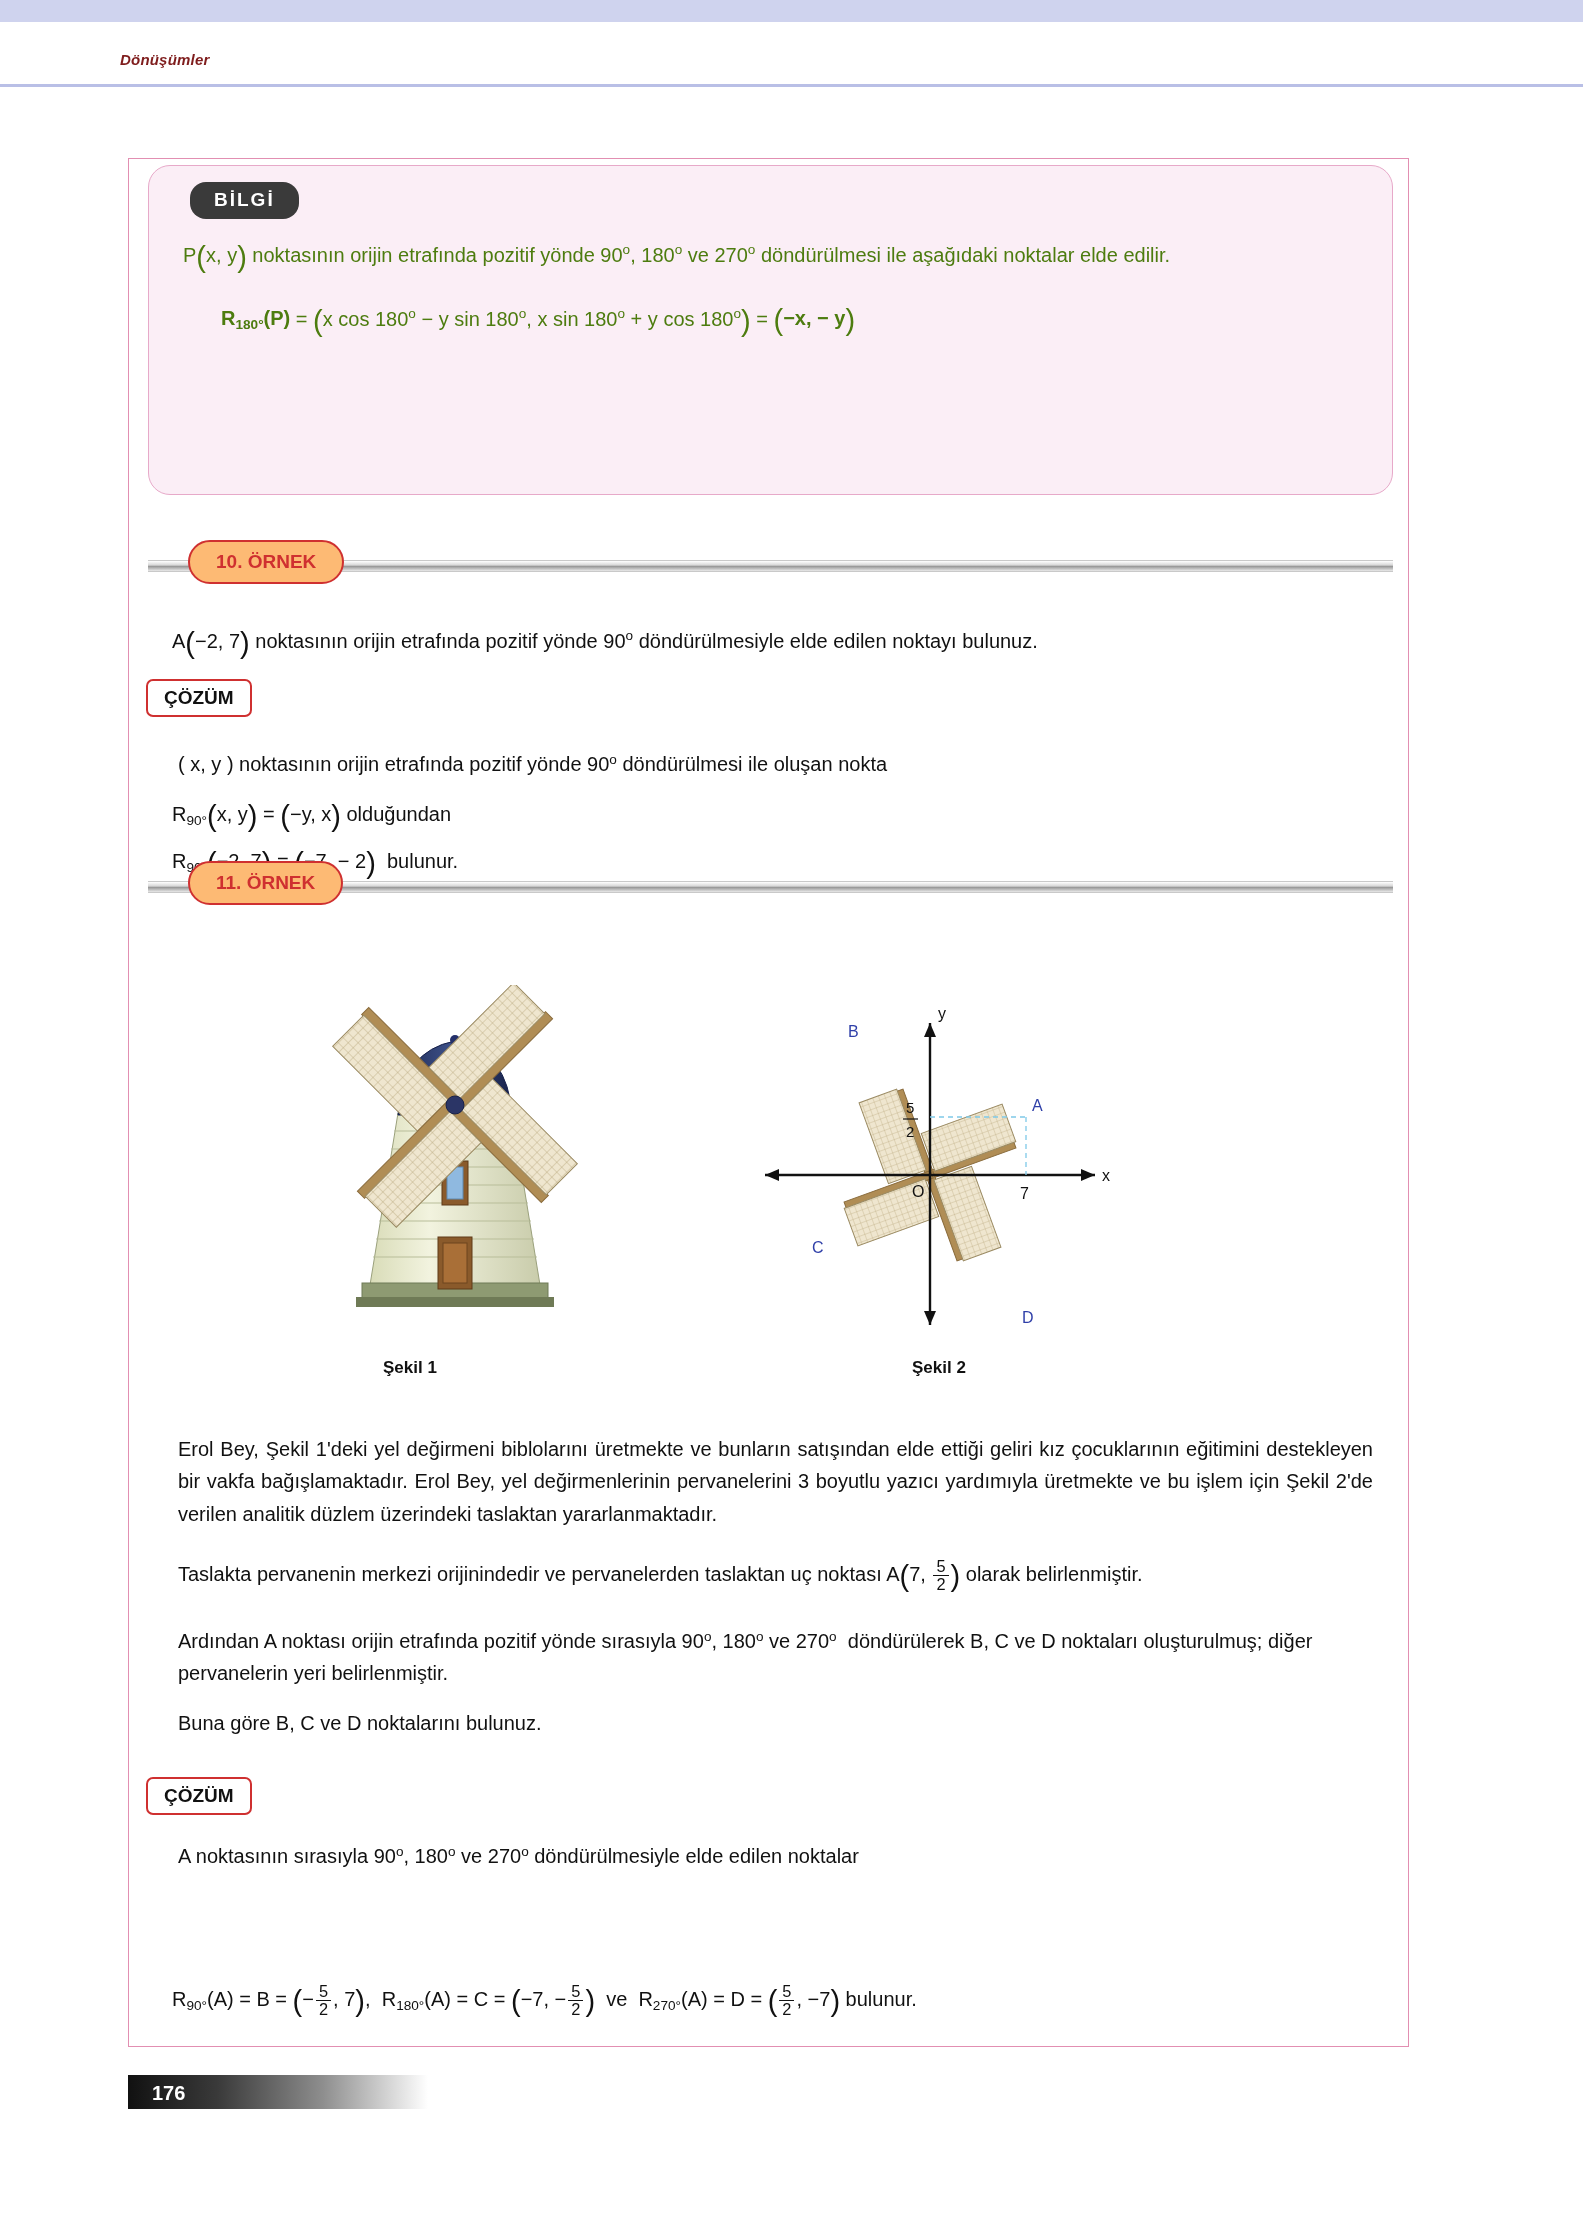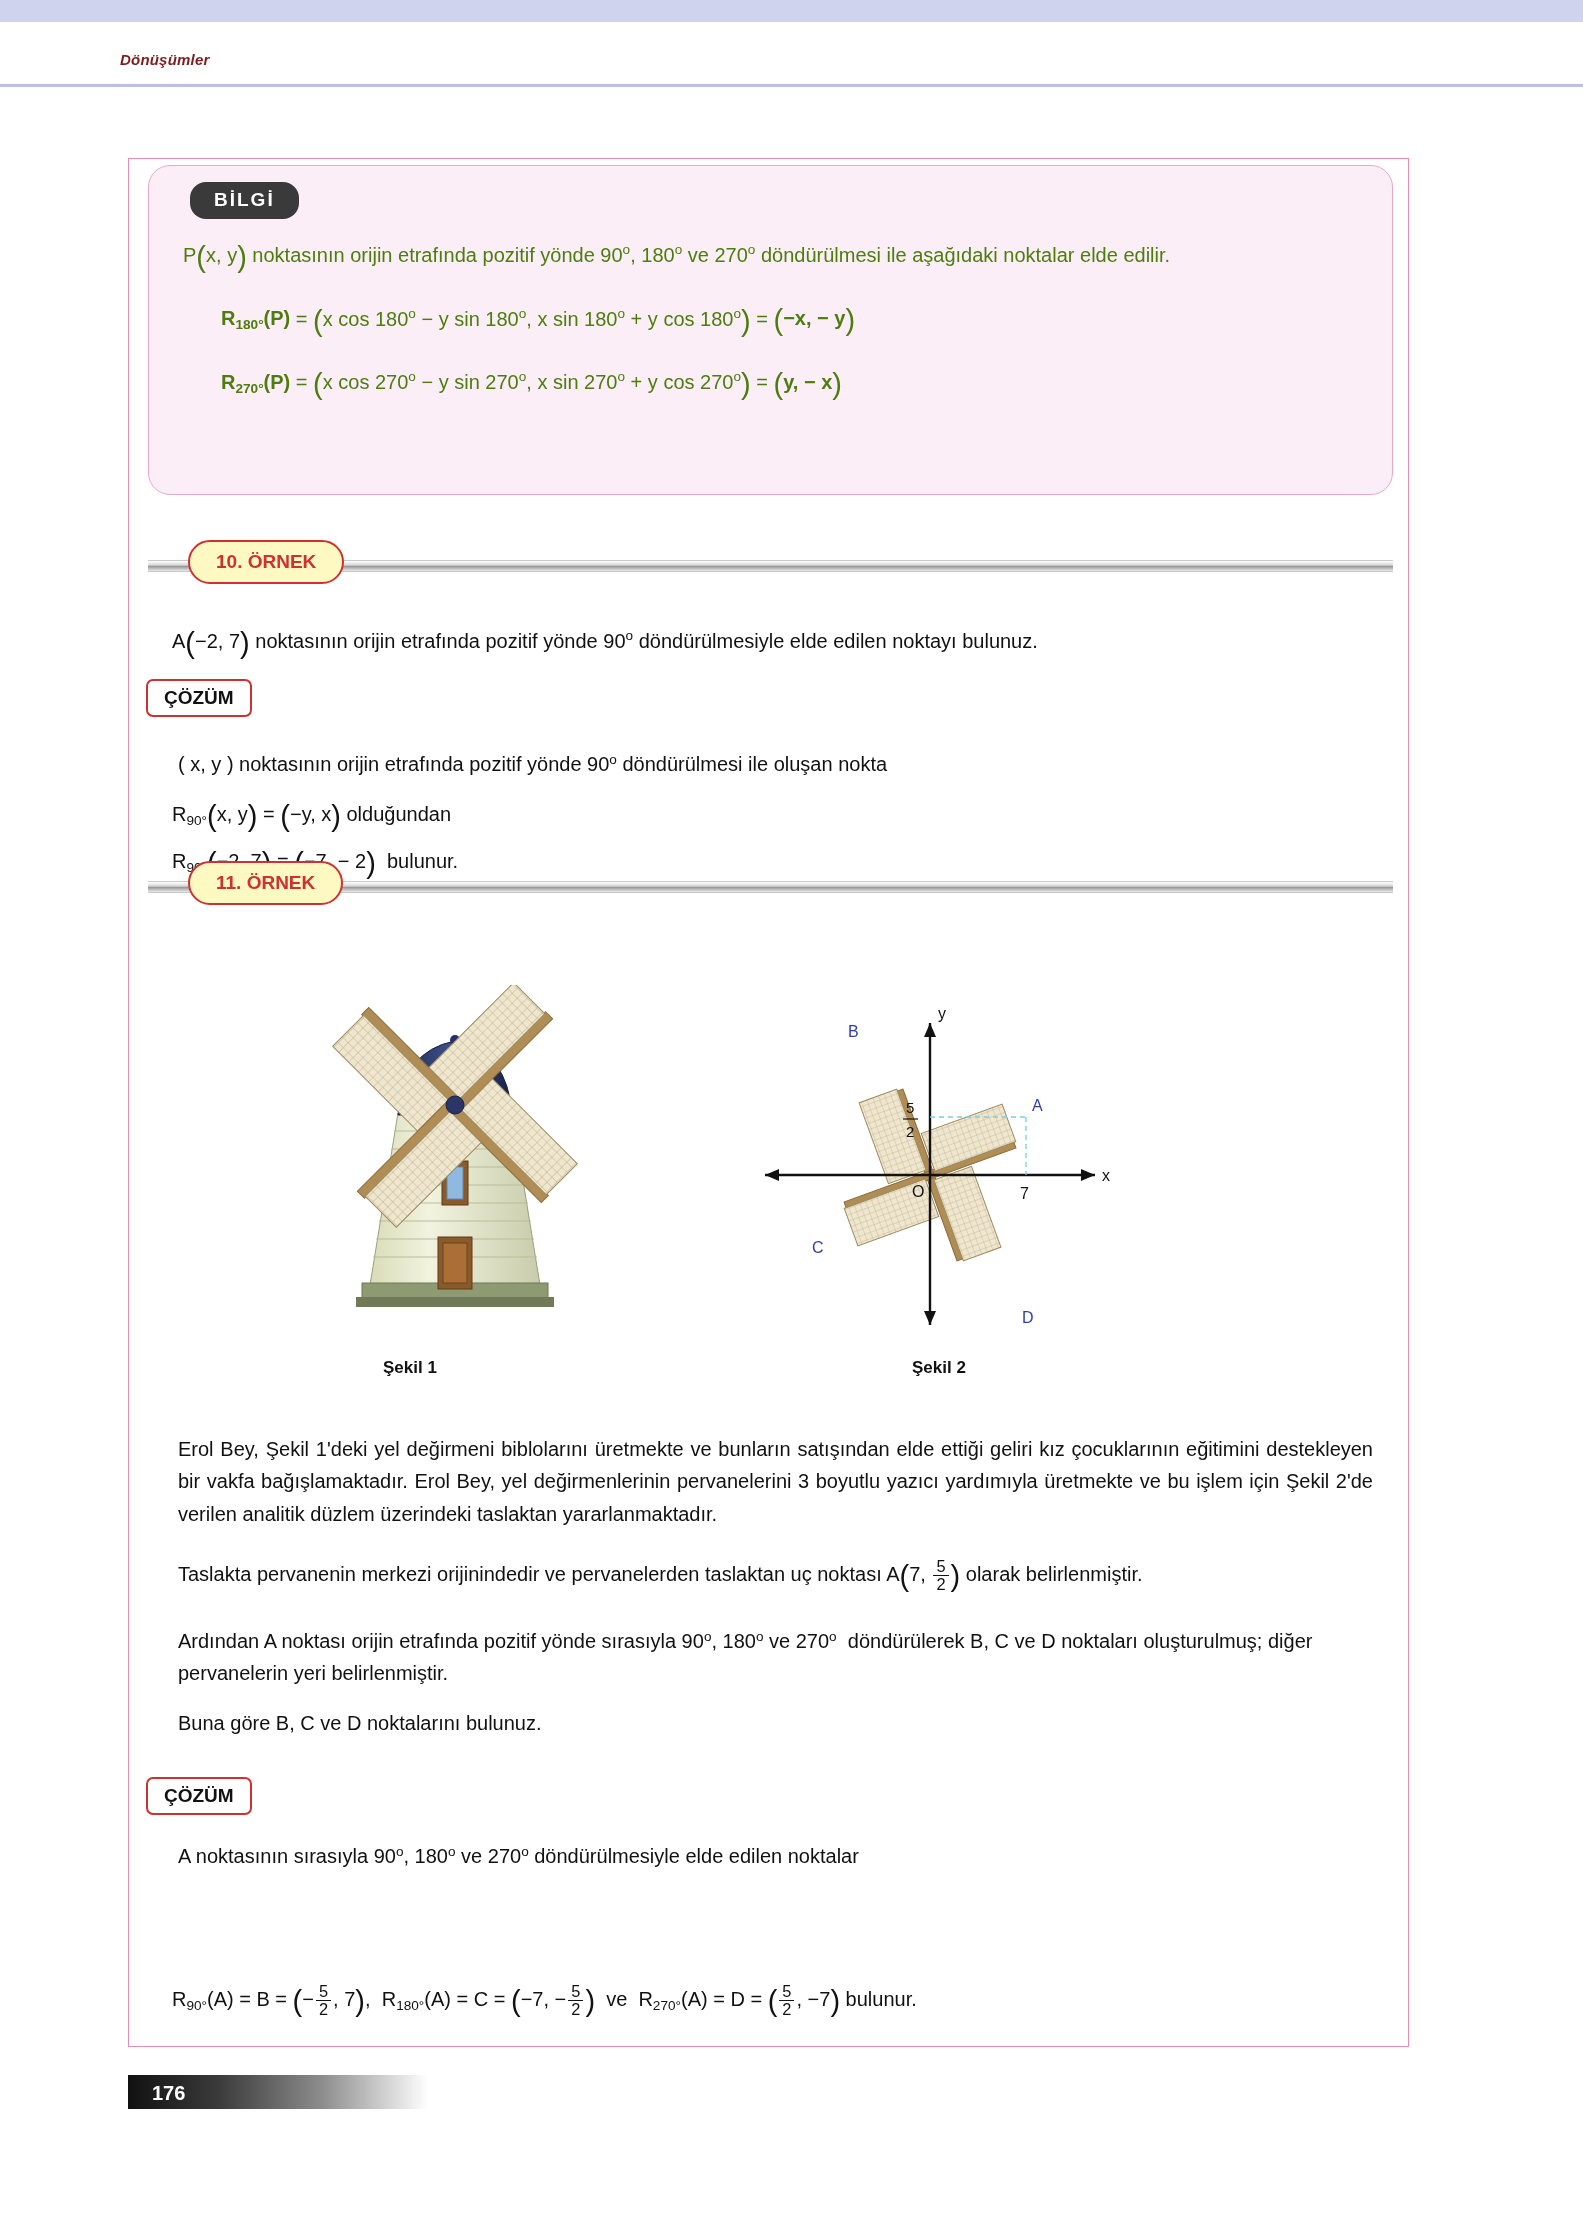--- a/index.html
+++ b/index.html
@@ -96,21 +96,21 @@
     position: absolute;
     left: 0; top: 4px;
     width: 1245px; height: 10px;
     background: linear-gradient(to bottom, #ffffff 0%, #d8d8d8 40%, #9a9a9a 55%, #e9e9e9 100%);
     border-top: 1px solid #c9c9c9;
     border-bottom: 1px solid #c9c9c9;
   }
   .ex-pill {
     position: absolute;
     left: 40px; top: -16px;
-    background: #fef9c3;
+    background: #fdba74;
     border: 2px solid #cf3030;
     border-radius: 22px;
     color: #cf3030;
     font-weight: bold;
     font-size: 19px;
     padding: 9px 26px;
   }
 
   
   .sol-tag {
@@ -185,23 +185,20 @@
 <div class="info-body">
   <div>
     P<span class="big-paren">(</span>x, y<span class="big-paren">)</span> noktasının orijin etrafında pozitif yönde 90<span class="sup">o</span>, 180<span class="sup">o</span> ve 270<span class="sup">o</span> döndürülmesi ile aşağıdaki noktalar elde edilir.
   </div>
 
 
   <div class="info-eq">
     <span class="bold">R<span class="sub">180°</span>(P)</span> = <span class="big-paren">(</span>x cos 180<span class="sup">o</span> − y sin 180<span class="sup">o</span>, x sin 180<span class="sup">o</span> + y cos 180<span class="sup">o</span><span class="big-paren">)</span> = <span class="bold"><span class="big-paren">(</span>−x, − y<span class="big-paren">)</span></span>
   </div>
 
-  <div class="info-eq">
-    <span class="bold">R<span class="sub">270°</span>(P)</span> = <span class="big-paren">(</span>x cos 270<span class="sup">o</span> − y sin 270<span class="sup">o</span>, x sin 270<span class="sup">o</span> + y cos 270<span class="sup">o</span><span class="big-paren">)</span> = <span class="bold"><span class="big-paren">(</span>y, − x<span class="big-paren">)</span></span>
-  </div>
 </div>
 
 <div class="ex-banner" style="top:556px;">
   <div class="bar"></div>
   <div class="ex-pill">10. ÖRNEK</div>
 </div>
 
 <div class="para" style="left:172px; top:620px; width:1200px;">
   A<span class="big-paren">(</span>−2, 7<span class="big-paren">)</span> noktasının orijin etrafında pozitif yönde 90<span class="sup">o</span> döndürülmesiyle elde edilen noktayı bulunuz.
 </div>

